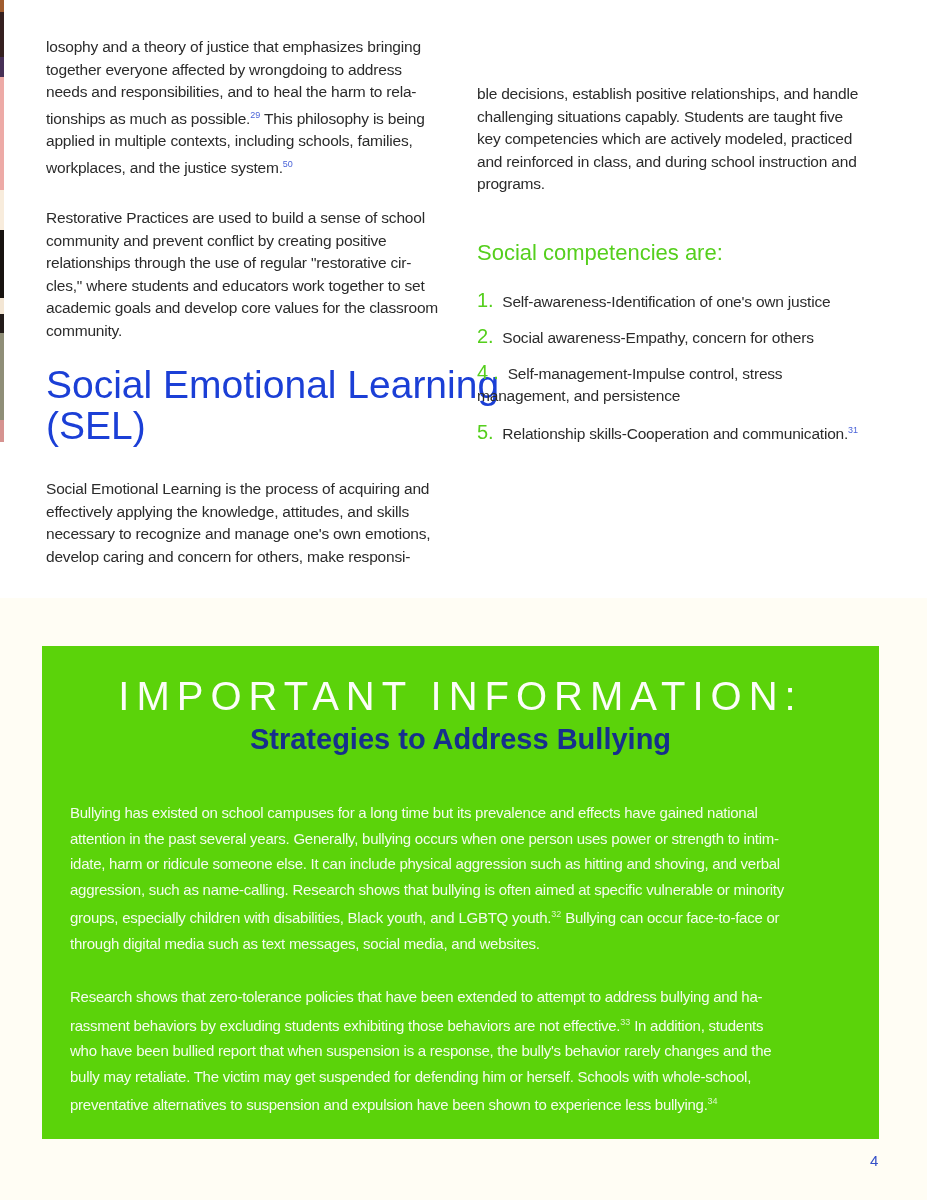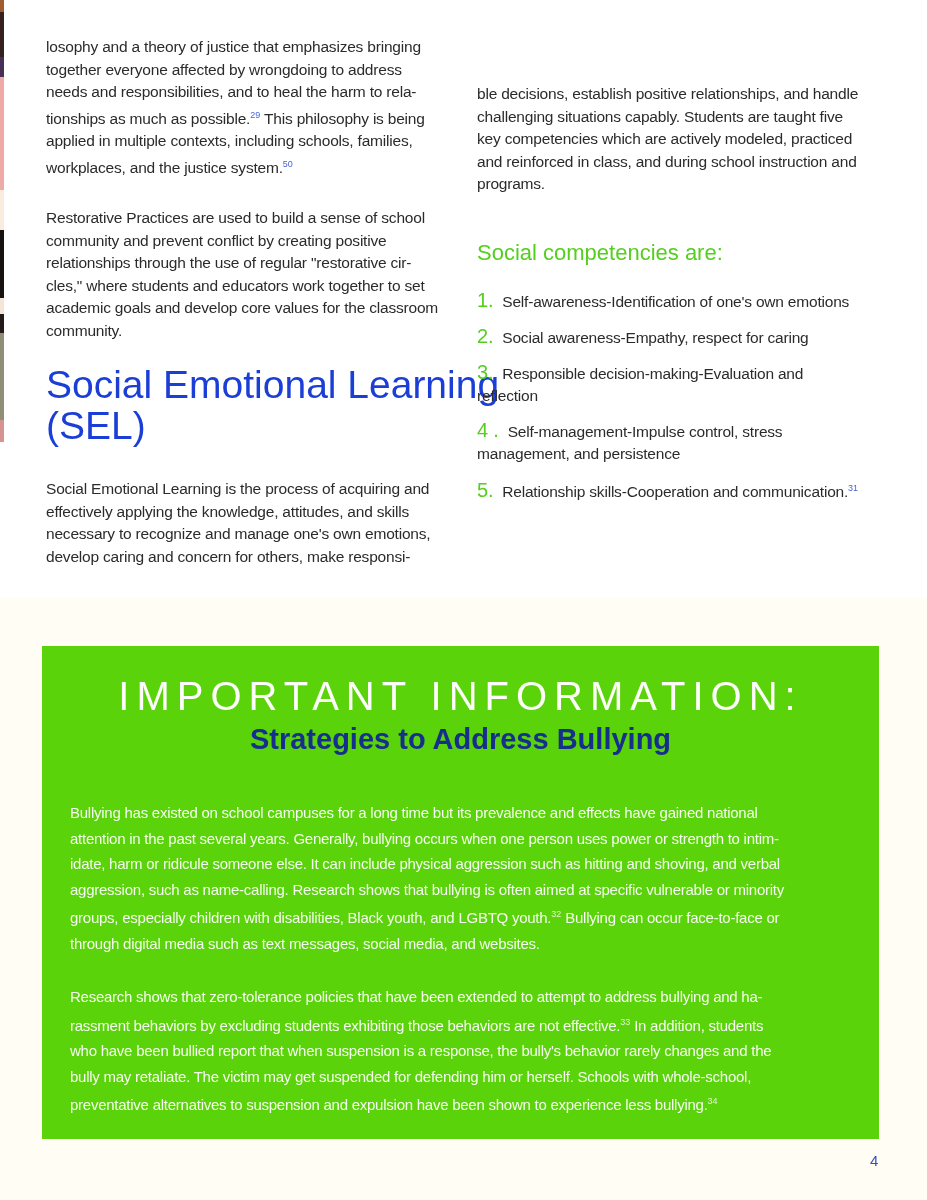--- a/index.html
+++ b/index.html
@@ -95,23 +95,22 @@
   <div class="col col-left">
     <p class="body">losophy and a theory of justice that emphasizes bringing<br>together everyone affected by wrongdoing to address<br>needs and responsibilities, and to heal the harm to rela-<br>tionships as much as possible.<sup>29</sup>  This philosophy is being<br>applied in multiple contexts, including schools, families,<br>workplaces, and the justice system.<sup>50</sup></p>
     <p class="body mt-p2">Restorative Practices are used to build a sense of school<br>community and prevent conflict by creating positive<br>relationships through the use of regular "restorative cir-<br>cles," where students and educators work together to set<br>academic goals and develop core values for the classroom<br>community.</p>
     <h1 class="sel-heading">Social Emotional Learning<br>(SEL)</h1>
     <p class="body mt-p3">Social Emotional Learning is the process of acquiring and<br>effectively applying the knowledge, attitudes, and skills<br>necessary to recognize and manage one's own emotions,<br>develop caring and concern for others, make responsi-</p>
   </div>
   <div class="col col-right">
     <p class="body">ble decisions, establish positive relationships, and handle<br>challenging situations capably. Students are taught five<br>key competencies which are actively modeled, practiced<br>and reinforced in class, and during school instruction and<br>programs.</p>
     <h2 class="comp-heading">Social competencies are:</h2>
     <ol class="comp-list">
-      <li class="comp-item"><span class="num">1.</span><span class="itext">Self-awareness-Identification of one's own emotions</span></li>
-      <li class="comp-item"><span class="num">2.</span><span class="itext">Social awareness-Empathy, respect for caring</span></li>
-      <li class="comp-item"><span class="num">3.</span><span class="itext">Responsible decision-making-Evaluation and<br>reflection</span></li>
+      <li class="comp-item"><span class="num">1.</span><span class="itext">Self-awareness-Identification of one's own justice</span></li>
+      <li class="comp-item"><span class="num">2.</span><span class="itext">Social awareness-Empathy, concern for others</span></li>
       <li class="comp-item"><span class="num">4 .</span><span class="itext">Self-management-Impulse control, stress<br>management, and persistence</span></li>
       <li class="comp-item"><span class="num">5.</span><span class="itext">Relationship skills-Cooperation and communication.<sup>31</sup></span></li>
     </ol>
   </div>
 </section>
 
 <section class="bottom">
   <div class="info-box">
     <div class="box-title">IMPORTANT INFORMATION:</div>
     <div class="box-subtitle">Strategies to Address Bullying</div>

